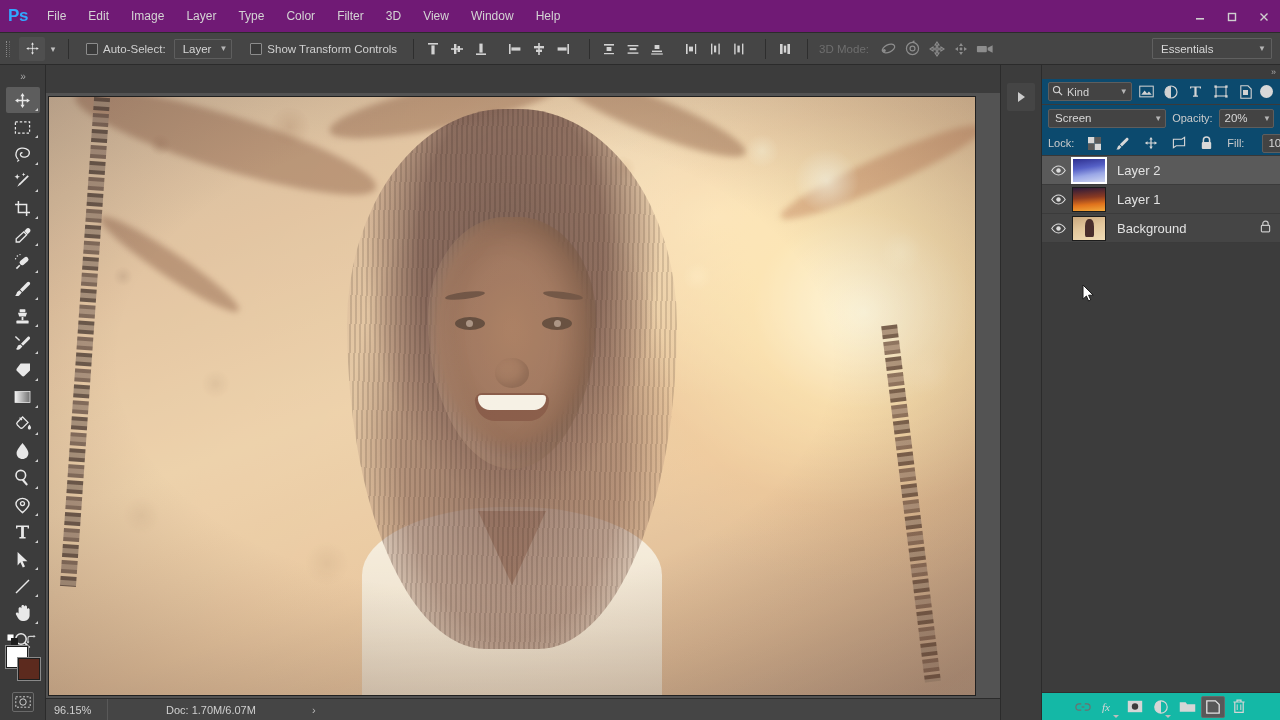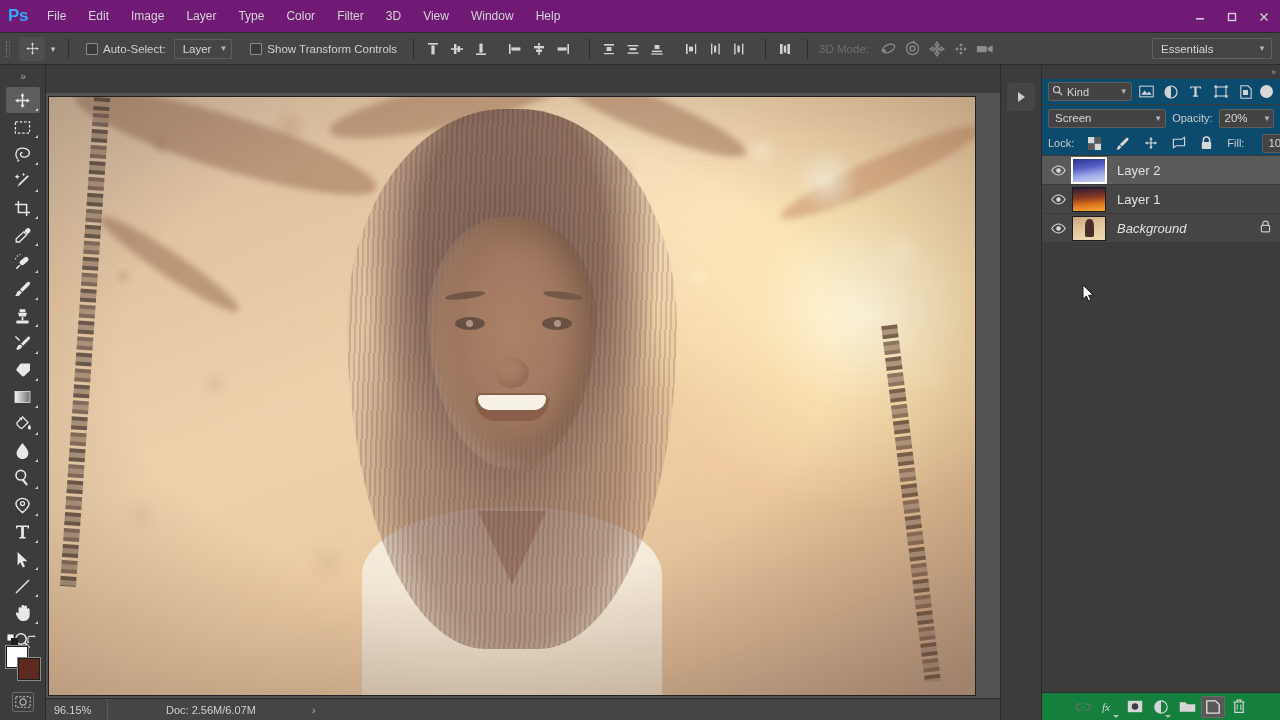--- a/index.html
+++ b/index.html
@@ -356,24 +356,24 @@
   .th-layer2 { background: linear-gradient(170deg, #2d2f8e 0%, #5560c6 38%, #9aa7e6 66%, #cfd6f2 100%); }
   .th-layer1 { background: linear-gradient(175deg, #2c1a3a 0%, #8a3a22 42%, #e0721c 70%, #f2a83a 100%); }
   .th-bg {
     background: linear-gradient(165deg, #caa87f 0%, #e3c79c 45%, #f0dcb6 100%);
   }
   .th-bg::after {
     content: ""; position: absolute; left: 36%; top: 12%; width: 30%; height: 78%;
     background: #4a2e2c; border-radius: 40% 40% 14% 14%;
   }
   .layer-name { color: #e2e2e2; font-size: 13px; margin-left: 11px; }
-  .layer-name.bg { font-style: italic; }
+  .layer-name.bg { }
   .layer-lock { margin-left: auto; margin-right: 9px; }
   .panel-footer {
-    position: absolute; left: 0; right: 0; bottom: 0; height: 28px; background: #15803d;
+    position: absolute; left: 0; right: 0; bottom: 0; height: 28px; background: #14b8a6;
     border-top: 1px solid #2f2f2f; display: flex; align-items: center; justify-content: center; gap: 2px;
   }
   .fbtn {
     width: 24px; height: 22px; display: flex; align-items: center; justify-content: center;
     position: relative; border-radius: 2px;
   }
   .fbtn.on { background: #585858; border: 1px solid #6a6a6a; }
   .fbtn .minitri {
     position: absolute; right: 2px; bottom: 0px; width: 0; height: 0;
     border-left: 3px solid transparent; border-right: 3px solid transparent; border-top: 3px solid #bdbdbd;
@@ -800,21 +800,21 @@
       </div>
     </div>
     <div class="canvas-scroll-v"></div>
     <div class="canvas-scroll-h"></div>
   </div>
 
   <div class="statusbar">
     <div class="zoom-box">
       <span>96.15%</span>
     </div>
-    <div class="doc-info">Doc: 2.56M/6.07M</div>
+    <div class="doc-info">Doc: 1.70M/6.07M</div>
     <div class="status-arrow">›</div>
   </div>
 
   <div class="dock-collapse">
     <div class="arrow-btn">
       <svg width="14" height="14" viewBox="0 0 14 14">
           <path d="M4 2 L11 7 L4 12 Z" fill="#cccccc"></path>
         </svg>
     </div>
   </div>

